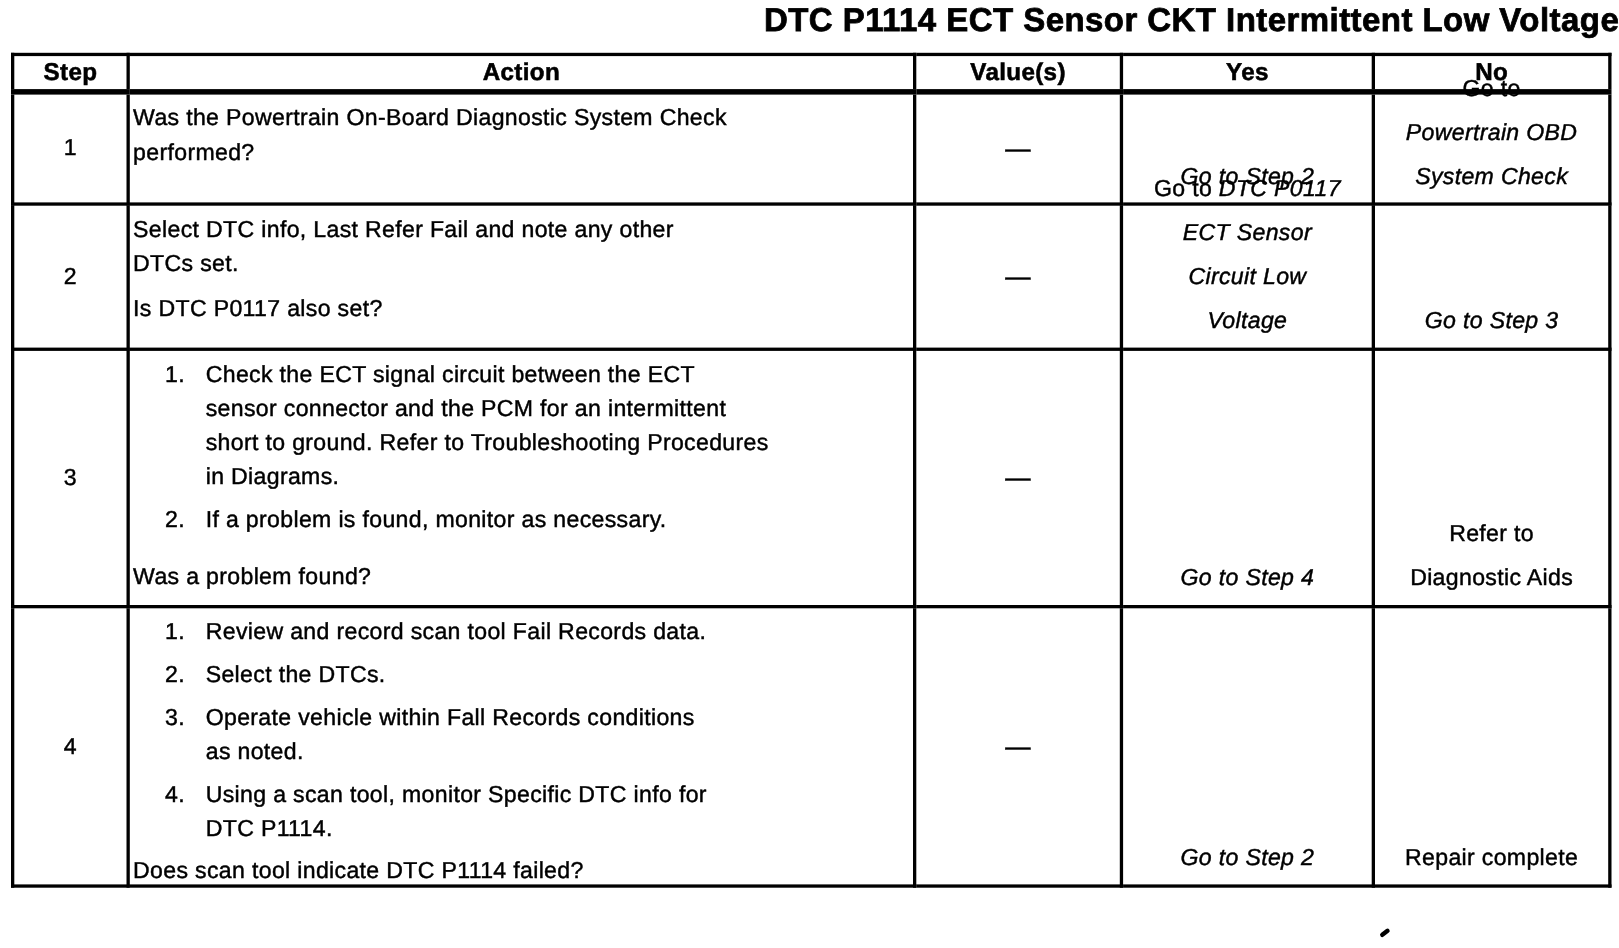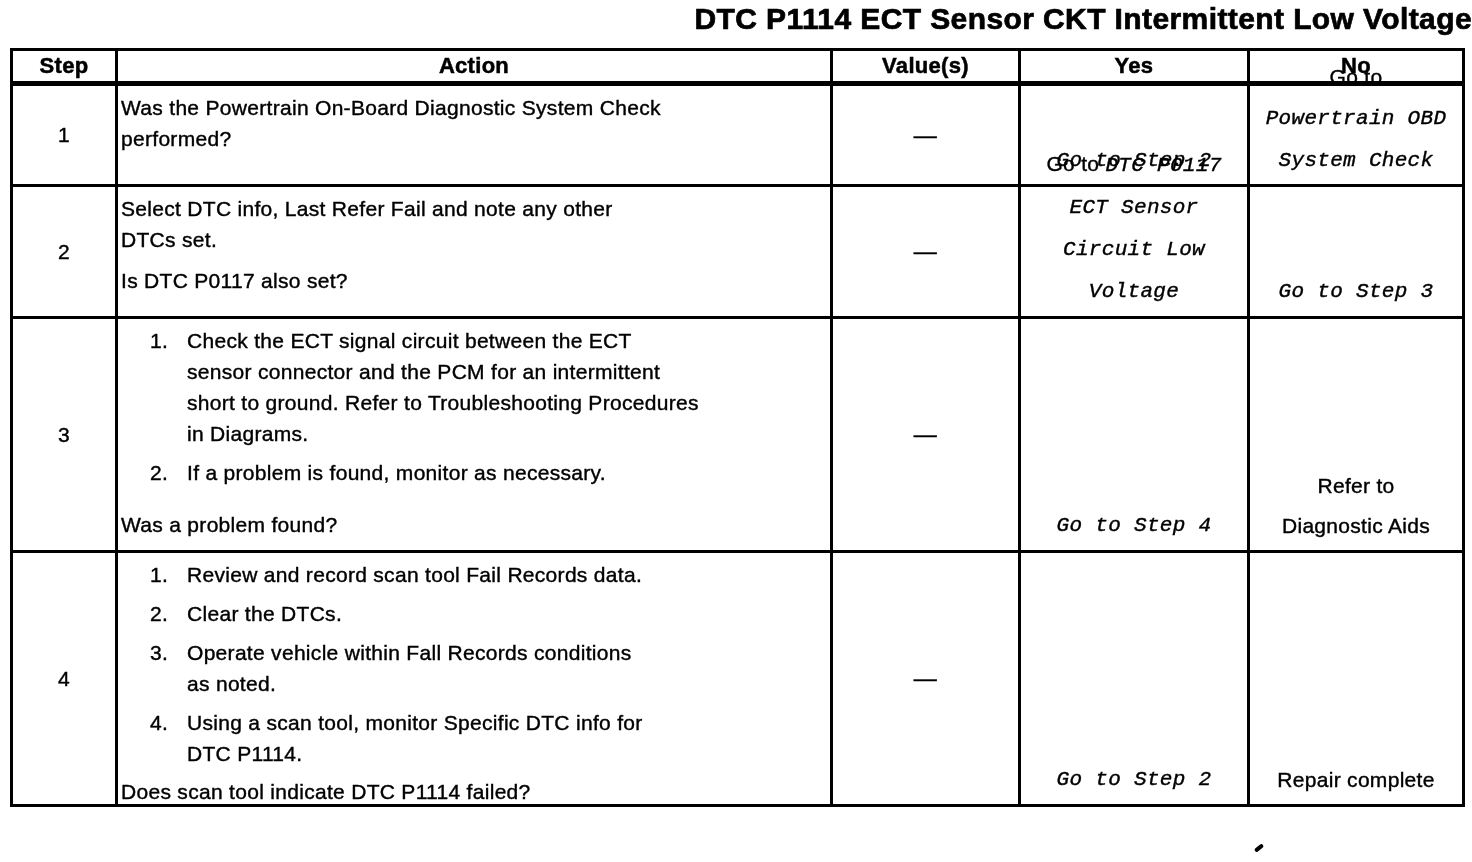--- a/index.html
+++ b/index.html
@@ -43,21 +43,21 @@
   .action-box { padding: 5px 24px 7px 3px; line-height: 31px; }
   .para { white-space: pre-line; margin: 1px 0 9px 0; }
   .item { display: flex; padding-left: 29px; margin: 1px 0 7px 0; }
   .num { width: 37px; flex: none; }
   .txt { white-space: pre-line; flex: 1; }
   .question { margin-top: auto; white-space: pre-line; margin-bottom: 0; }
   .yn-box {
     justify-content: flex-end; align-items: center; text-align: center;
     padding: 4px 2px 6px 2px; line-height: 30px; gap: 10px;
   }
-  .it { font-style: italic; font-family: Liberation Mono, monospace; }
+  .it { font-style: italic; }
   .stray {
     position: absolute; left: 1254px; top: 846px; width: 10px; height: 4px;
     background: #000; transform: rotate(-38deg); border-radius: 2px;
   }
 </style>
 </head>
 <body>
 
 <div class="page">
   <h1 class="title">DTC P1114 ECT Sensor CKT Intermittent Low Voltage</h1>
@@ -159,21 +159,21 @@
         <tr class="row r4">
           <td class="step-cell">4</td>
           <td class="action-cell">
             <div class="cellbox action-box">
               <div class="item">
                 <span class="num">1.</span>
                 <span class="txt">Review and record scan tool Fail Records data.</span>
               </div>
               <div class="item">
                 <span class="num">2.</span>
-                <span class="txt">Clear the DTCs.</span>
+                <span class="txt">Select the DTCs.</span>
               </div>
               <div class="item">
                 <span class="num">3.</span>
                 <span class="txt">Operate vehicle within Fall Records conditions
 as noted.</span>
               </div>
               <div class="item">
                 <span class="num">4.</span>
                 <span class="txt">Using a scan tool, monitor Specific DTC info for
 DTC P1114.</span>

